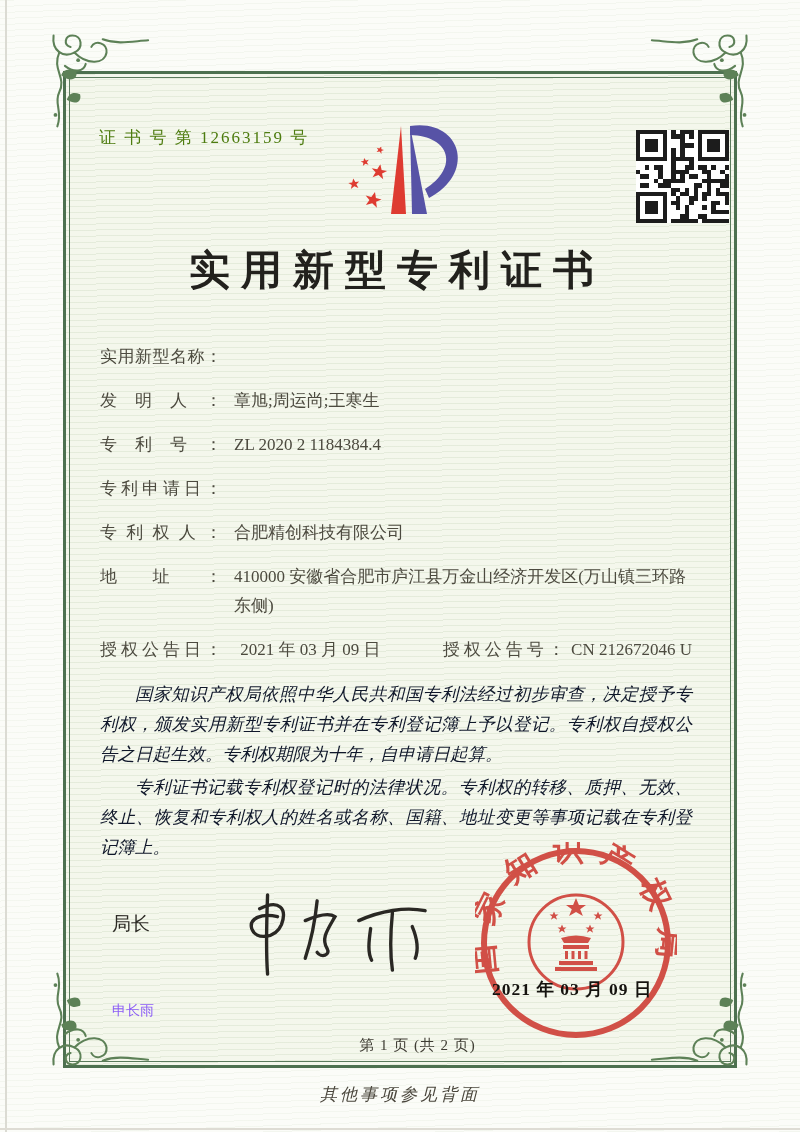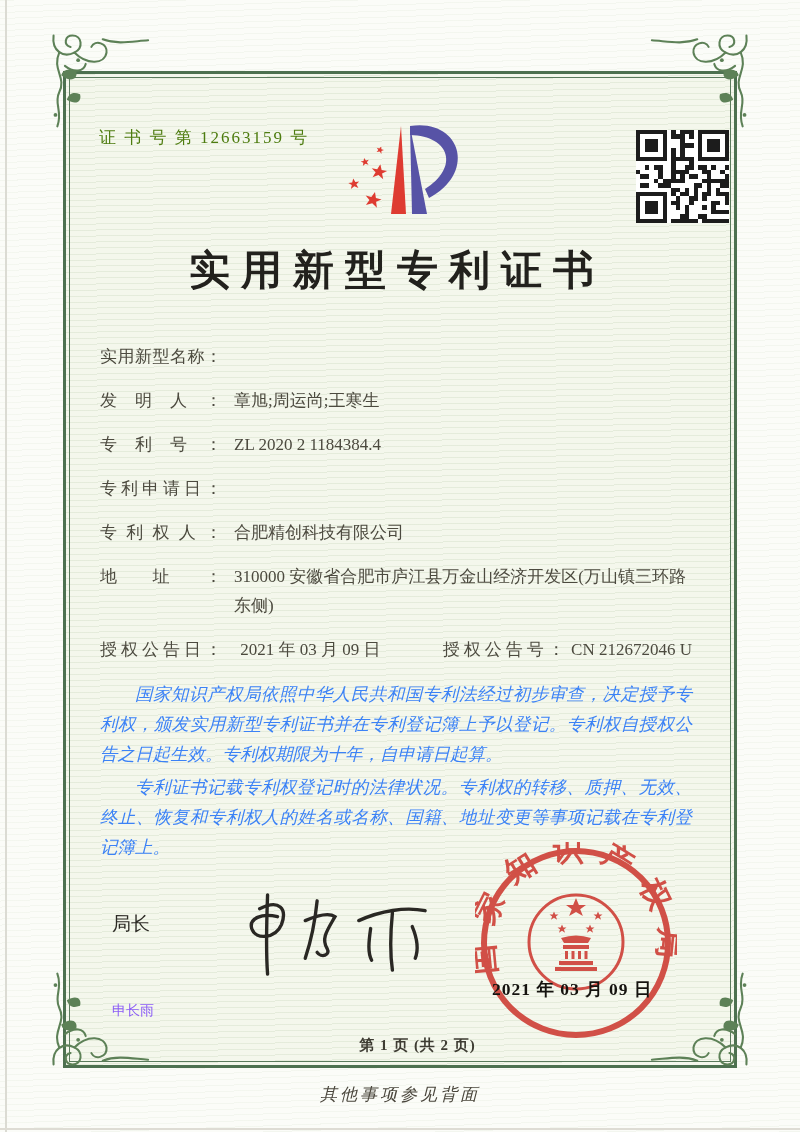--- a/index.html
+++ b/index.html
@@ -38,31 +38,31 @@
     position:absolute;left:63px;top:243px;width:668px;text-align:center;
     font-size:41px;font-weight:600;letter-spacing:11px;color:#22211d;z-index:2;
   }
 
   .content{position:absolute;left:100px;top:342px;width:592px;font-size:17px;color:#4c4a3f;z-index:2;}
   .frow{display:flex;margin-bottom:15px;line-height:29px;justify-content:space-between;}
   .flabel{flex:none;width:122px;text-align:justify;text-align-last:justify;margin-right:12px;}
   .fvalue{flex:1;}
   .g-val{flex:none;width:196px;}
   .g-label2{flex:none;width:122px;text-align:justify;text-align-last:justify;}
-  .paras{margin-top:10px;font-size:17.5px;line-height:30px;text-align:justify;font-style:italic;color:#3b82f6;}
+  .paras{margin-top:10px;font-size:17.5px;line-height:30px;text-align:justify;font-style:italic;color:#0f172a;}
   .paras p{margin:0 0 3px 0;text-indent:2em;}
 
   .sig-title{position:absolute;left:112px;top:911px;font-size:19px;color:#2c2a25;font-family:"Liberation Sans","DejaVu Sans",sans-serif;z-index:2;}
   .sig-name{position:absolute;left:112px;top:1002px;font-size:14px;color:#8b5cf6;font-family:"Liberation Sans","DejaVu Sans",sans-serif;z-index:2;}
   .autograph{position:absolute;left:222px;top:886px;width:218px;height:96px;z-index:3;}
 
   .seal{position:absolute;left:475px;top:842px;width:202px;height:202px;z-index:3;opacity:.93;}
   .seal-date{position:absolute;left:492px;top:977px;font-size:17.5px;font-weight:bold;color:#15130f;letter-spacing:1px;z-index:4;}
 
-  .page-num{position:absolute;left:63px;top:1036px;width:709px;text-align:center;font-size:15px;letter-spacing:1px;color:#3e3c33;z-index:2;font-weight:bold;}
+  .page-num{position:absolute;left:63px;top:1036px;width:709px;text-align:center;font-size:15px;letter-spacing:1px;color:#3e3c33;z-index:2;}
   .back-note{position:absolute;left:0;top:1083px;width:100%;text-align:center;font-size:17px;font-style:italic;letter-spacing:3px;color:#4a463c;z-index:2;}
 </style>
 </head>
 <body>
 
 <svg width="0" height="0" style="position:absolute" aria-hidden="true">
   <defs>
     <symbol id="flourish" viewBox="0 0 110 110">
       <g fill="none" stroke="#5d8157" stroke-width="2.2" stroke-linecap="round">
         <path d="M8,102 C6,86 18,78 30,84 C40,89 38,102 28,102 C20,102 18,92 26,90"></path>
@@ -278,21 +278,21 @@
   </div>
   <div class="frow">
     <span class="flabel">专利申请日：</span>
   </div>
   <div class="frow">
     <span class="flabel">专利权人：</span>
     <span class="fvalue">合肥精创科技有限公司</span>
   </div>
   <div class="frow">
     <span class="flabel">地址：</span>
-    <span class="fvalue">310000 安徽省合肥市庐江县万金山经济开发区(万山镇三环路东侧)</span>
+    <span class="fvalue">410000 安徽省合肥市庐江县万金山经济开发区(万山镇三环路东侧)</span>
   </div>
   <div class="frow">
     <span class="flabel">授权公告日：</span>
     <span class="g-val">2021 年 03 月 09 日</span>
     <span class="g-label2">授权公告号：</span>
     <span>CN 212672046 U</span>
   </div>
 
   <div class="paras">
     <p>国家知识产权局依照中华人民共和国专利法经过初步审查，决定授予专利权，颁发实用新型专利证书并在专利登记簿上予以登记。专利权自授权公告之日起生效。专利权期限为十年，自申请日起算。</p>

